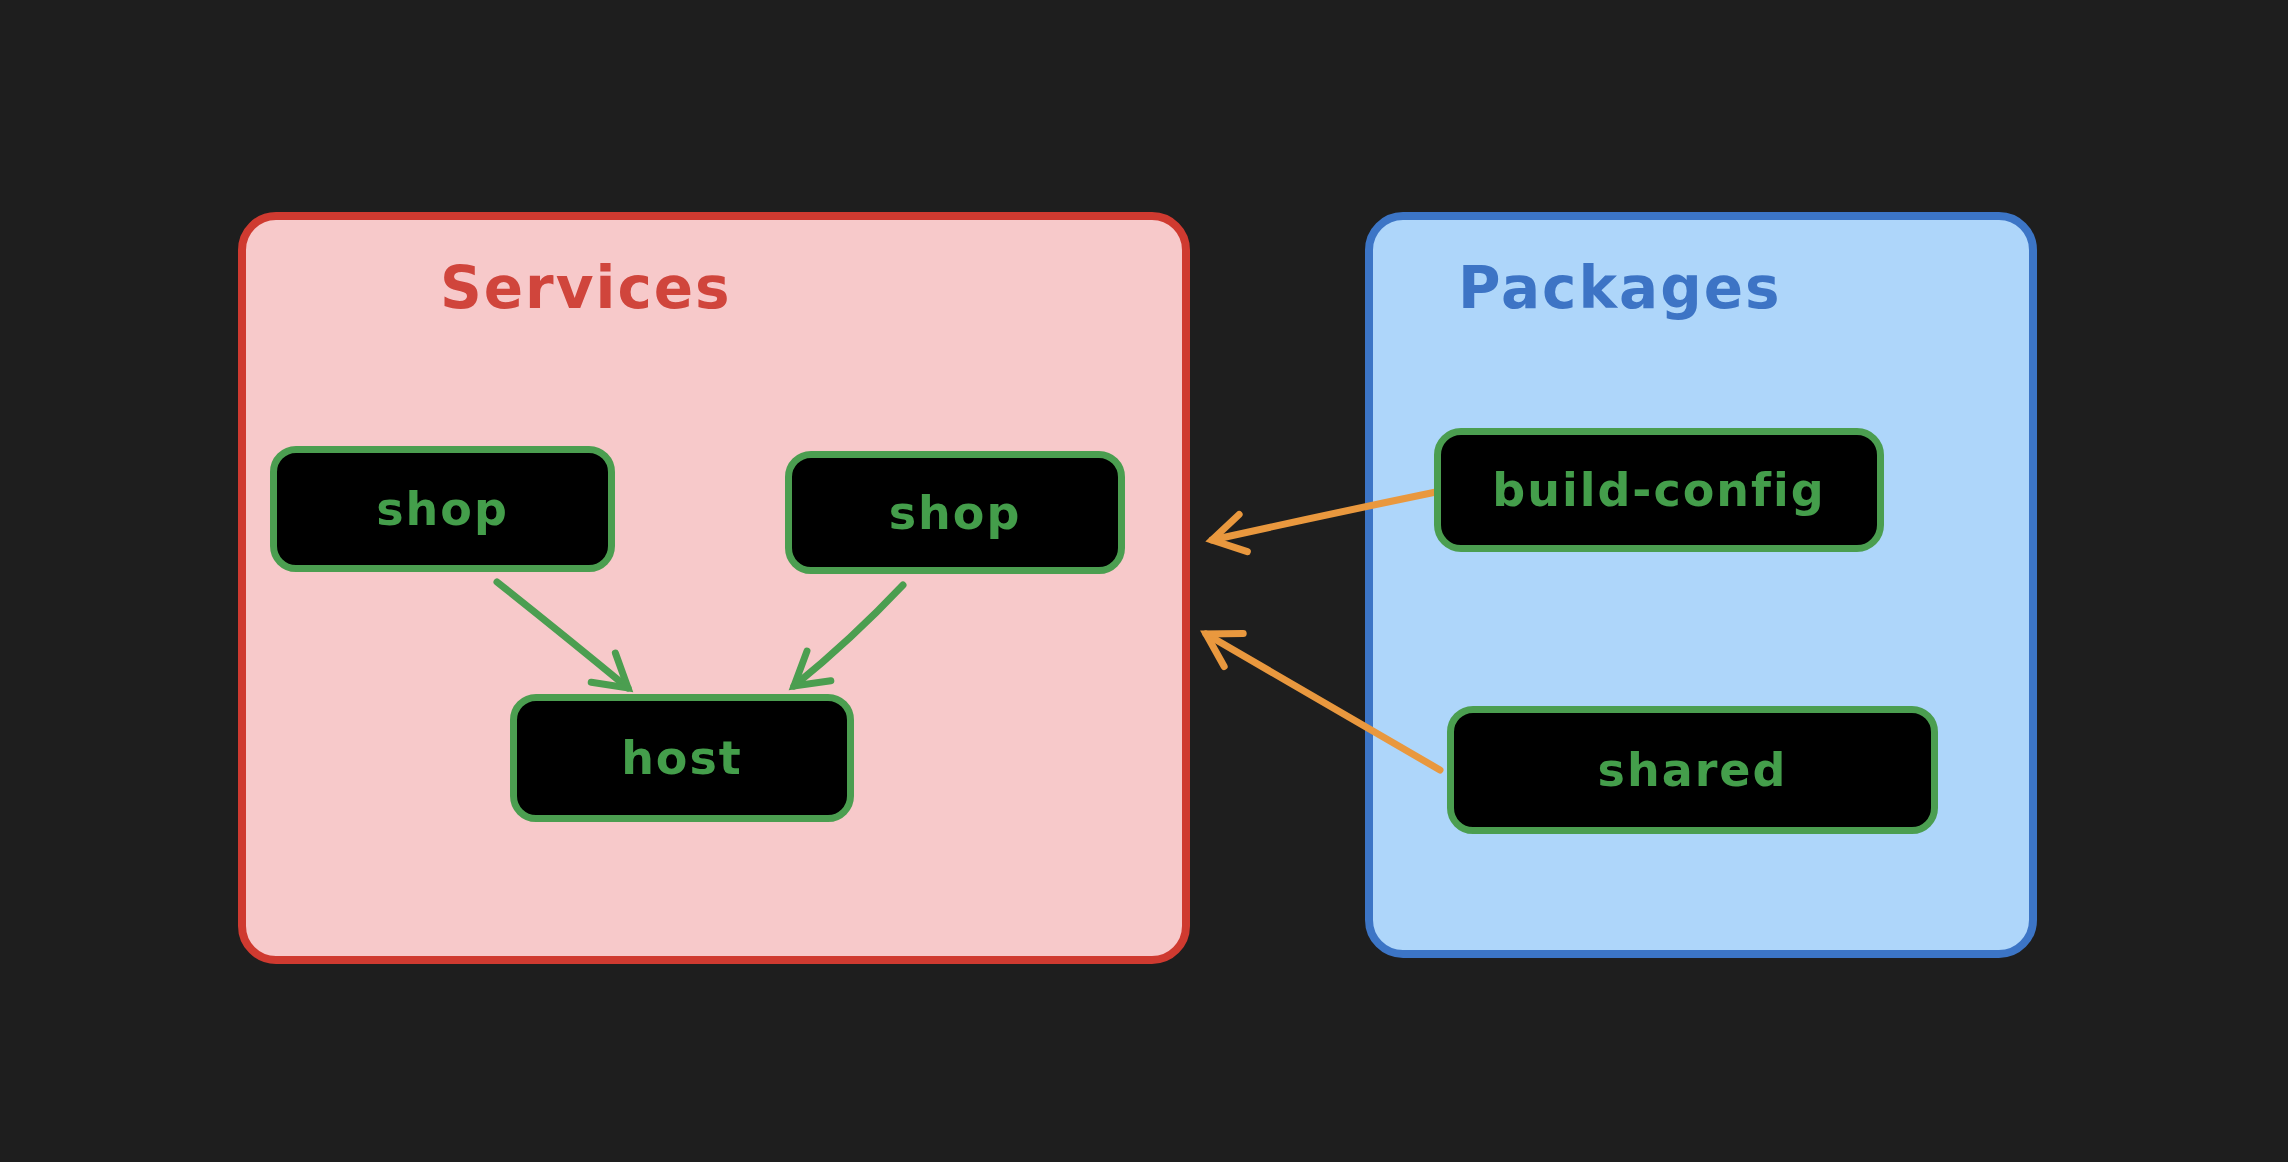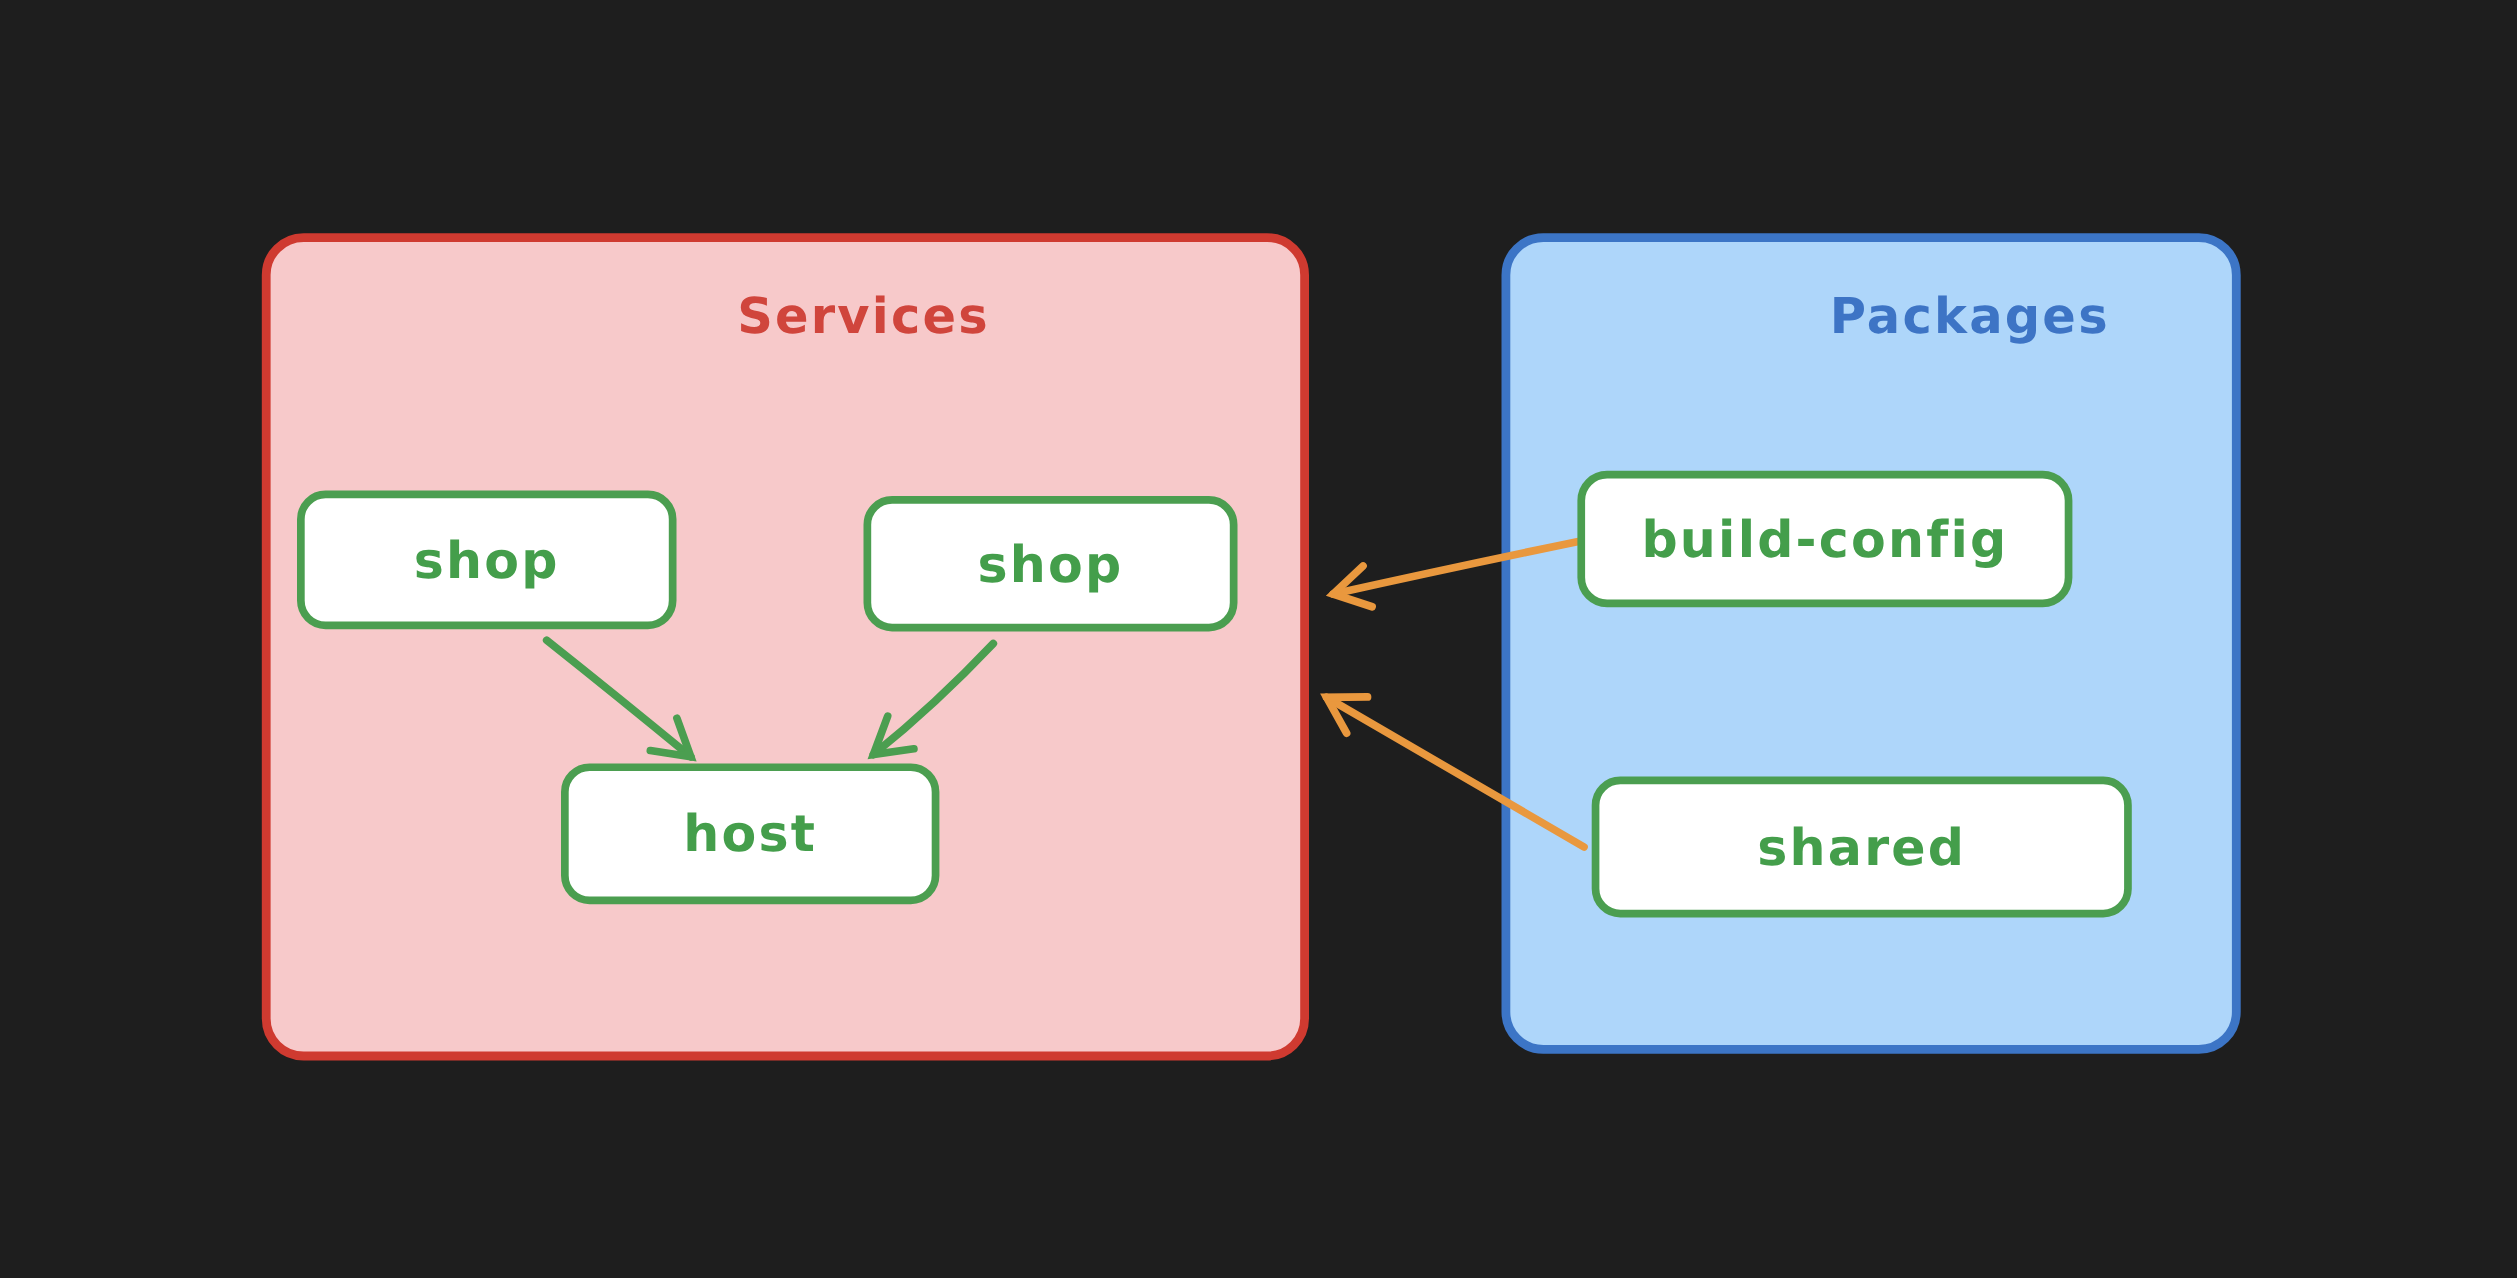--- a/index.html
+++ b/index.html
@@ -29,37 +29,37 @@
   .group-box.packages {
     left: 1365px; top: 212px;
     width: 672px; height: 746px;
     background: #aed6fa;
     border: 8px solid #3c75c6;
   }
   .group-title {
     position: absolute;
     height: 72px;
     line-height: 72px;
-    text-align: right;
-    font-size: 45px;
+    text-align: left;
+    font-size: 58px;
     font-weight: 700;
     letter-spacing: 2px;
   }
   .group-title.services-title {
     left: 440px; top: 252px; width: 460px;
     color: #d0453c;
   }
   .group-title.packages-title {
     left: 1458px; top: 252px; width: 460px;
     color: #3d74c5;
   }
   .node {
     position: absolute;
     box-sizing: border-box;
-    background: #ffffff;
+    background: #000000;
     border: 7px solid #4b9e50;
     border-radius: 26px;
     display: flex;
     align-items: center;
     justify-content: center;
   }
   .node .node-label {
     color: #449e4b;
     font-size: 46px;
     font-weight: 700;

